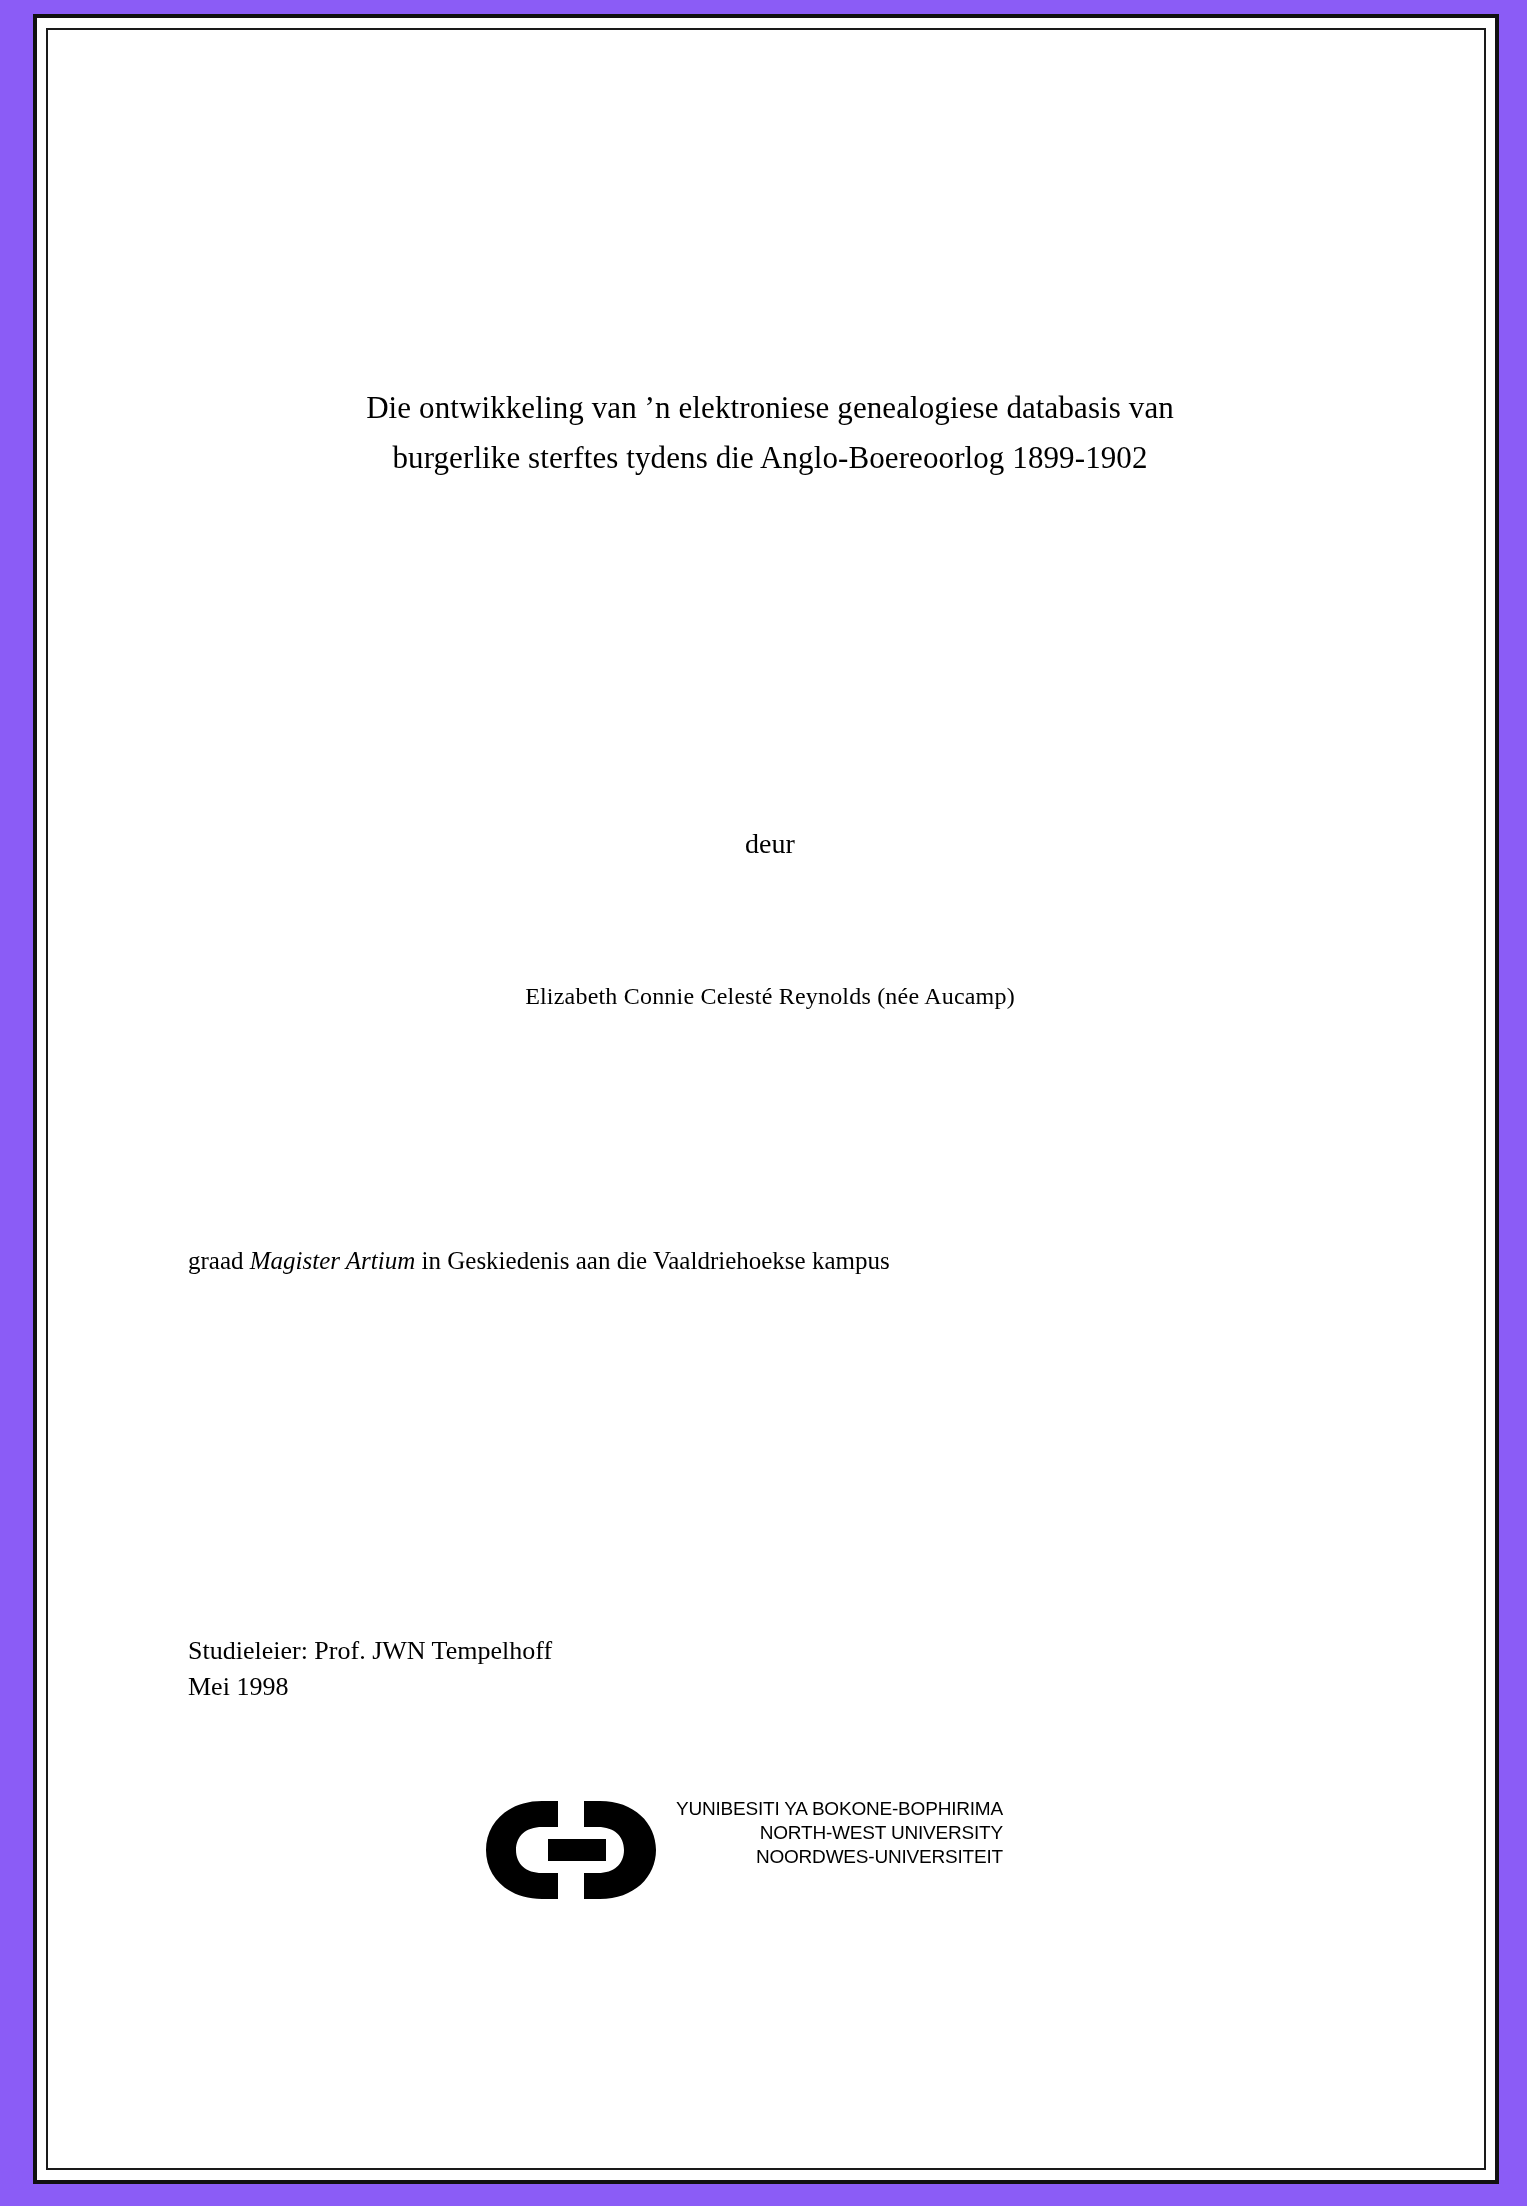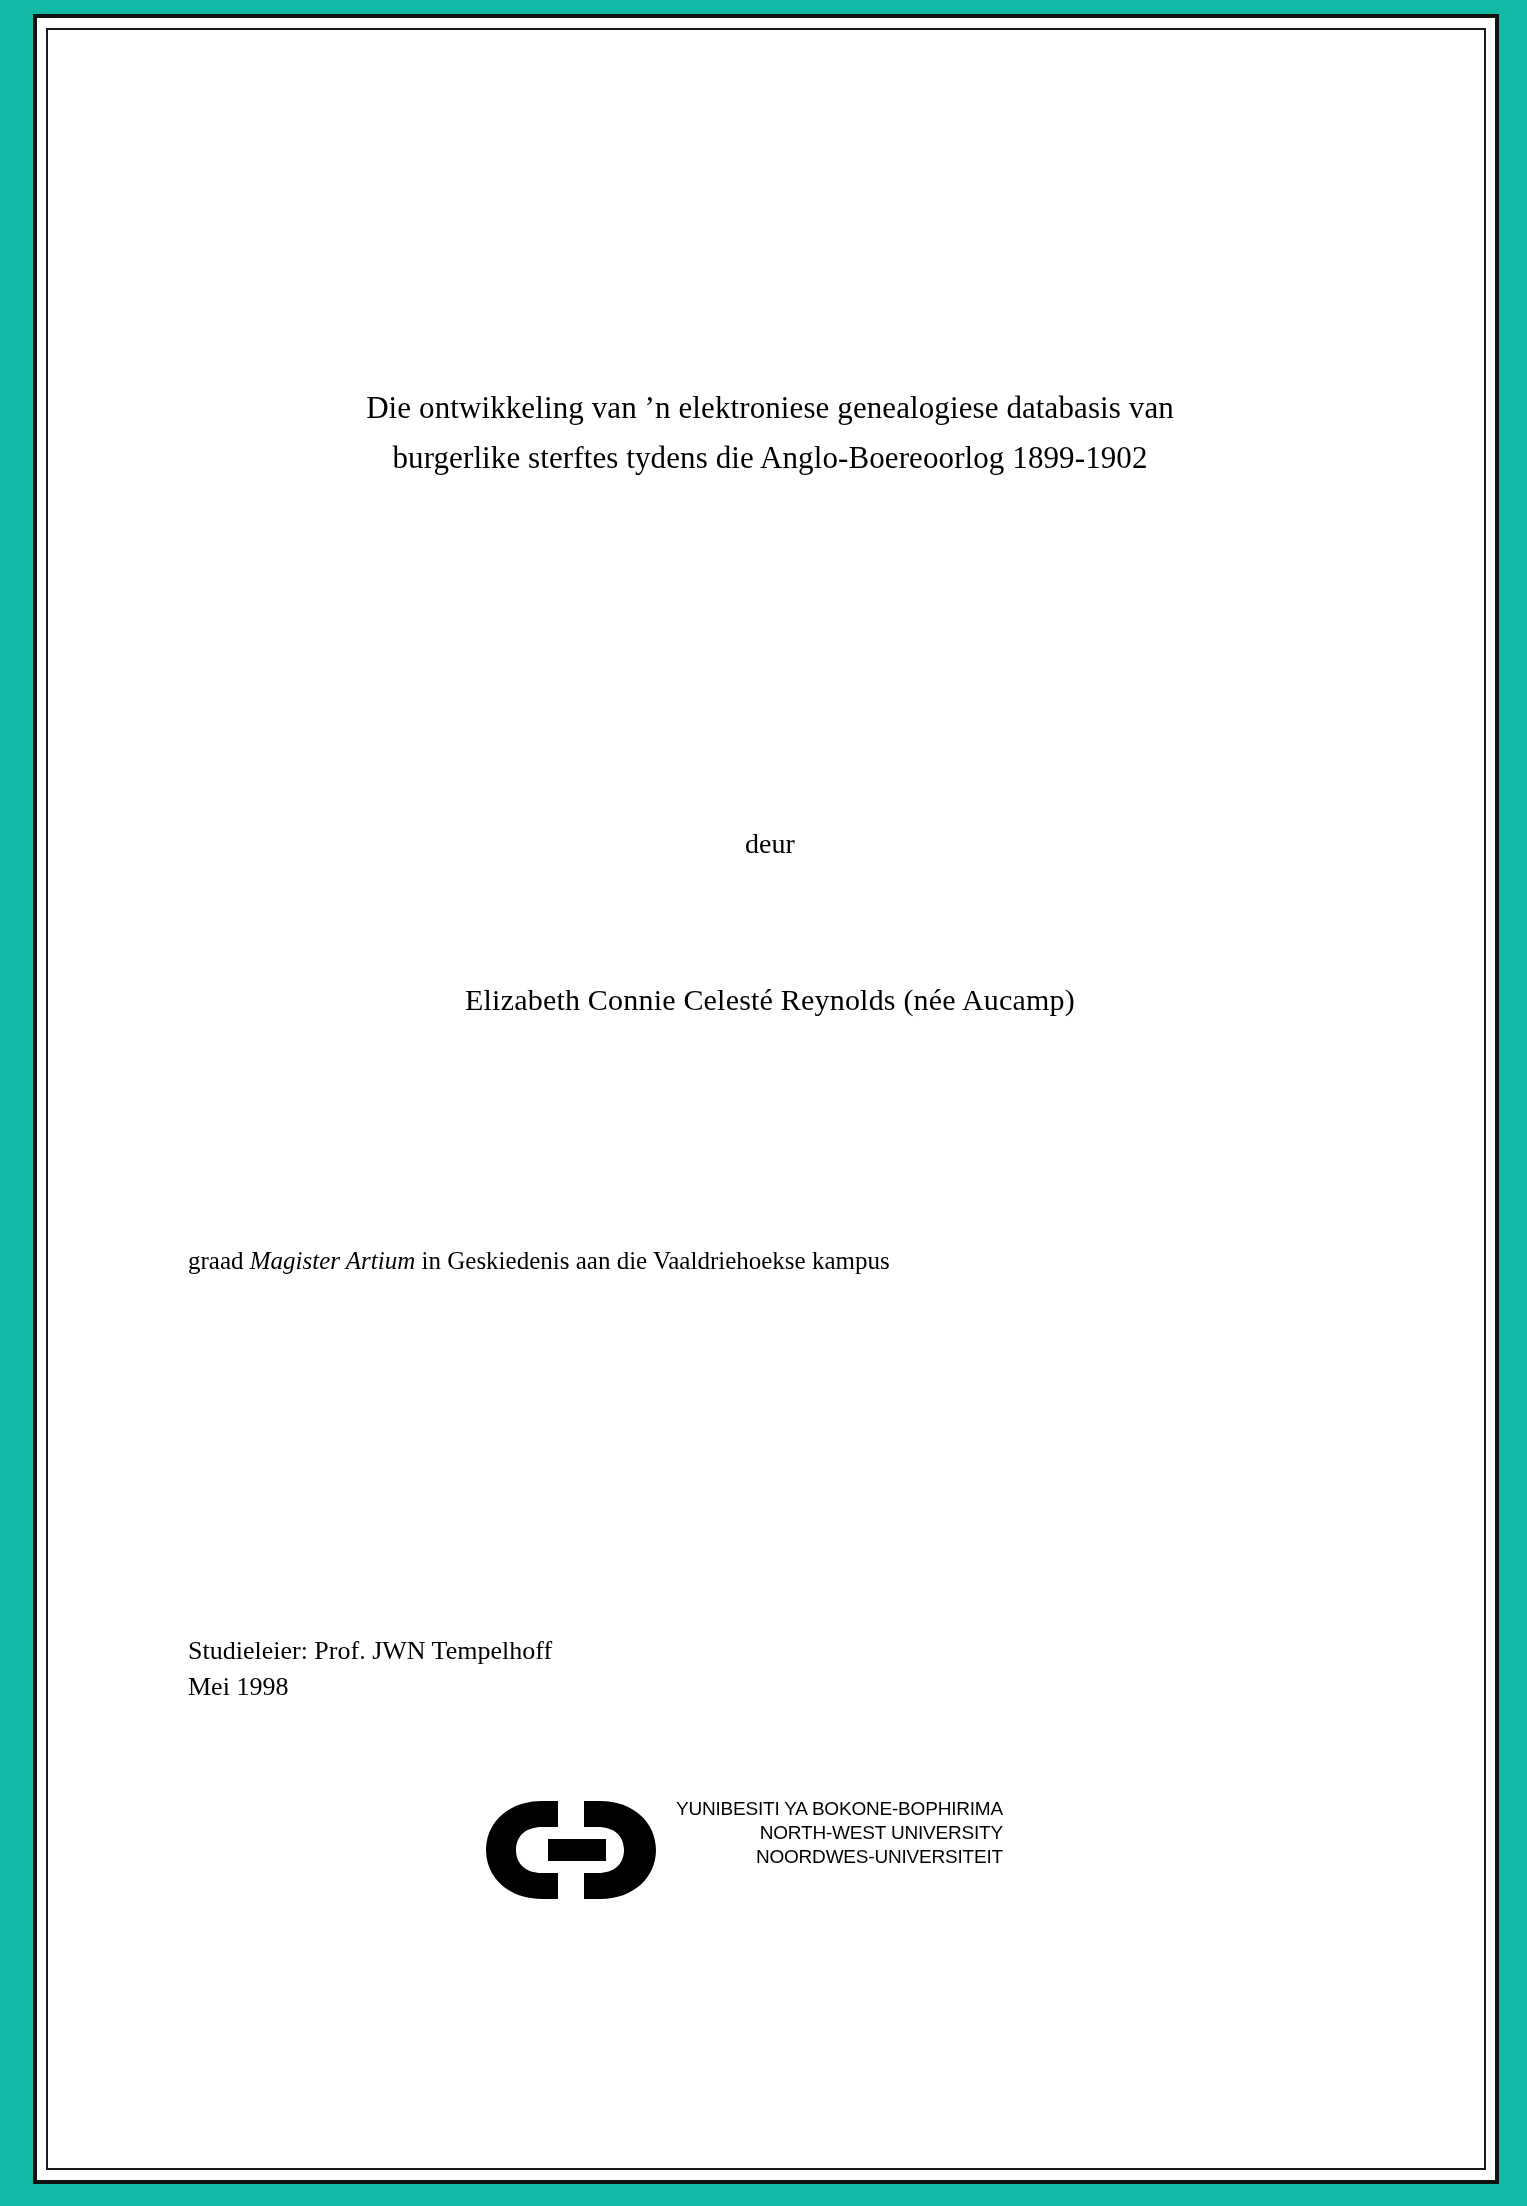--- a/index.html
+++ b/index.html
@@ -16,21 +16,21 @@
     overflow: hidden;
   }
 
   
   .page-scan {
     position: absolute;
     left: 0;
     top: 0;
     width: 1527px;
     height: 2206px;
-    background: #14b8a6;
+    background: #8b5cf6;
   }
 
   
   .page-frame-outer {
     position: absolute;
     left: 33px;
     top: 14px;
     width: 1466px;
     height: 2170px;
     border: 4px solid #111111;
@@ -77,21 +77,21 @@
     text-align: center;
     font-size: 28px;
   }
 
   .author {
     position: absolute;
     top: 955px;
     left: 0;
     width: 1180px;
     text-align: center;
-    font-size: 30px;
+    font-size: 24px;
     letter-spacing: 0.2px;
   }
 
   .statement {
     position: absolute;
     top: 1215px;
     left: 8px;
     width: 1155px;
     font-size: 25px;
     line-height: 1.42;

